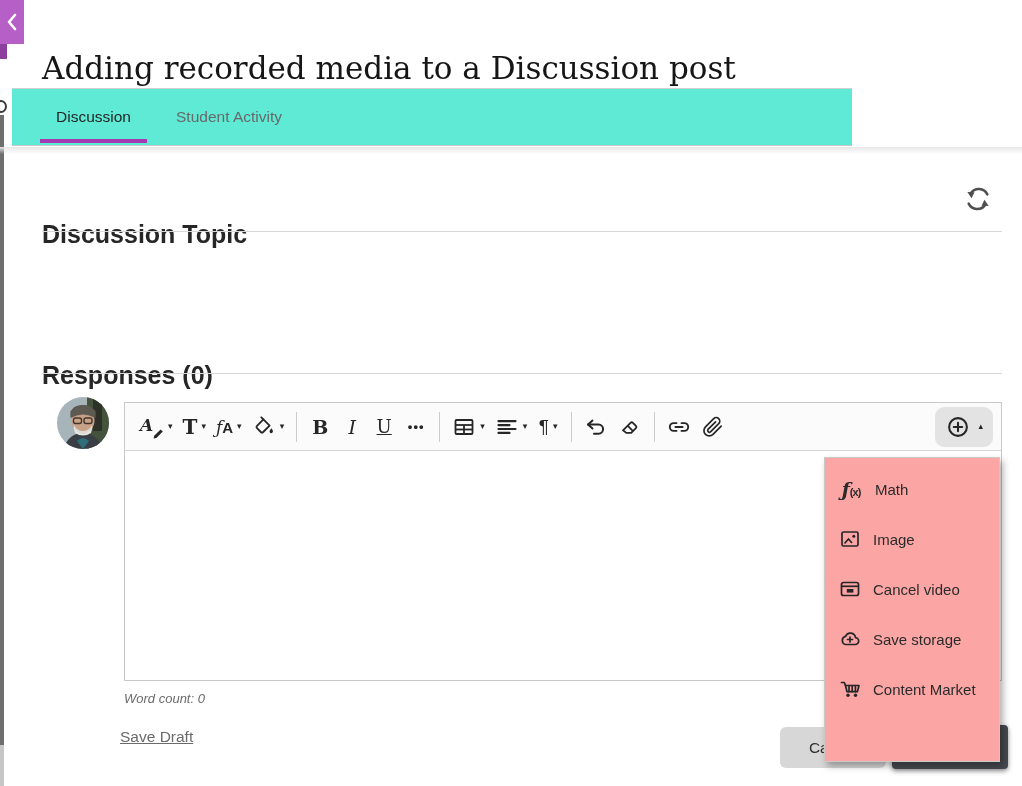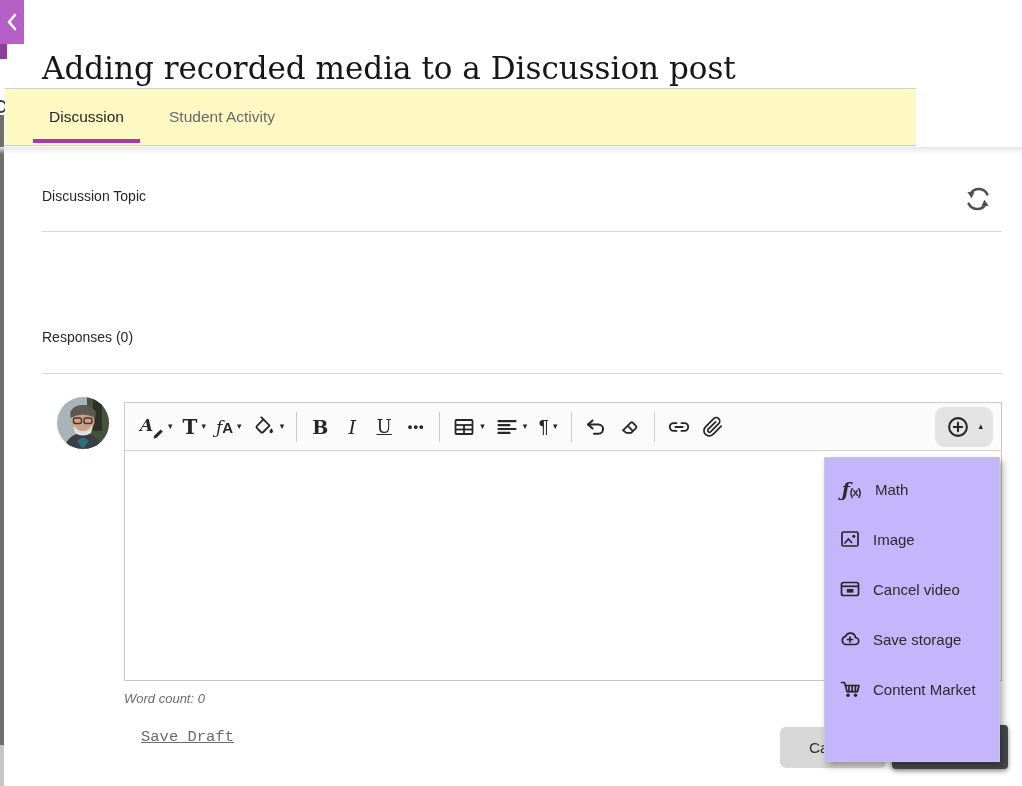--- a/index.html
+++ b/index.html
@@ -15,34 +15,34 @@
   .edge-mark  { position:absolute; left:-5px; top:100px; width:12px; height:13px;
                 border:2.5px solid #3c3c3c; border-radius:50%; background:transparent; }
   
   .back-btn { position:absolute; left:0; top:0; width:24px; height:44px; background:#b660c7;
               border:none; display:flex; align-items:center; justify-content:center; cursor:pointer; }
   
   .page-title { position:absolute; left:42px; top:10px; width:950px;
                 font-family:"DejaVu Serif","Liberation Serif",serif; font-weight:400;
                 font-size:31px; color:#161616;margin-top:40px; }
   
-  .tabbar { position:absolute; left:5px; top:88px; width:911px; height:58px; background:#fef9c3;
+  .tabbar { position:absolute; left:12px; top:88px; width:840px; height:58px; background:#5eead4;
             border-top:1px solid #cfcfcf; border-bottom:1px solid #c9c9c9; }
   .tabbar-shadow { position:absolute; left:0; top:147px; width:1022px; height:7px;
                    background:linear-gradient(#e7e7e7, rgba(255,255,255,0)); }
   .tab { position:absolute; top:0; height:56px; display:flex; align-items:center;
          padding:0 16px; font-size:15.5px; cursor:pointer; background:none; border:none;
          font-family:"Liberation Sans",sans-serif; }
   .tab.active { color:#262626; }
   .tab.active::after { content:""; position:absolute; left:0; right:0; bottom:2px; height:4px;
                        background:#a43ab1; }
   .tab.inactive { color:#68696b; }
   .tab1 { left:28px; } .tab2 { left:148px;justify-content:center; }
   
-  .h-section { position:absolute; left:42px; font-size:14px; color:#262626; font-weight:400; }
+  .h-section { position:absolute; left:42px; font-size:25px; color:#262626; font-weight:700;margin-top:32px; }
   .h-topic { top:188px; } .h-resp { top:329px; }
   .divider { position:absolute; left:42px; width:960px; height:1px; background:#d8d8d8; }
   .div1 { top:231px; } .div2 { top:373px; }
   .refresh-btn { position:absolute; left:960px; top:180px; width:38px; height:38px;
                  background:none; border:none; cursor:pointer; }
   
   .avatar { position:absolute; left:57px; top:397px; width:52px; height:52px;
             border-radius:50%; overflow:hidden; }
   
   .editor { position:absolute; left:124px; top:402px; width:878px; height:279px;
@@ -67,32 +67,32 @@
   .fa-f { font-family:"DejaVu Serif",serif; font-style:italic; font-size:17px; }
   .fa-a { font-weight:bold; font-size:15px; }
   .tb-plus { margin-left:auto; background:#e3e3e3; border-radius:9px; height:40px;
              padding:0 10px; gap:7px; }
   .placeholder { position:absolute; left:26px; top:66px; font-style:italic;
                  color:#6d6d6d; font-size:16.5px; }
   .editor-body { position:absolute; left:0; top:48px; right:0; bottom:0; cursor:text; }
   
   .word-count { position:absolute; left:124px; top:691px; font-style:italic;
                 color:#6b6b6b; font-size:13px; }
-  .save-draft { position:absolute; left:141px; top:728px; color:#6b6b6b; font-size:15.5px;
+  .save-draft { position:absolute; left:120px; top:728px; color:#6b6b6b; font-size:15.5px;
                 text-decoration:underline; background:none; border:none; cursor:pointer;
-                font-family:Liberation Mono, monospace; }
+                font-family:Liberation Sans, sans-serif; }
   .cancel-btn { position:absolute; left:780px; top:727px; width:106px; height:41px;
                 background:#d7d7d7; border:none; border-radius:6px; color:#303030;
                 font-size:15.5px; cursor:pointer; font-family:"Liberation Sans",sans-serif; }
   .primary-btn { position:absolute; left:892px; top:725px; width:116px; height:44px;
                  background:#45494f; border:none; border-radius:4px; cursor:pointer;
                  box-shadow:0 2px 5px rgba(0,0,0,.45); }
   
   .insert-menu { position:absolute; left:824px; top:457px; width:176px; height:305px;
-                 background:#c4b5fd; border:1px solid #c9c9c9; padding-top:6px; z-index:10;
+                 background:#fca5a5; border:1px solid #c9c9c9; padding-top:6px; z-index:10;
                  box-shadow:3px 4px 7px rgba(0,0,0,.32); }
   .menu-item { height:50px; width:100%; display:flex; align-items:center; gap:12px;
                padding:0 0 0 14px; font-size:15px; color:#2b2b2b; background:none;
                border:none; cursor:pointer; font-family:"Liberation Sans",sans-serif; }
   .menu-item svg { flex:none; }
   .math-glyph { width:24px; flex:none; font-weight:bold; }
   .math-glyph .mf { font-family:"DejaVu Serif",serif; font-style:italic; font-size:19px; }
   .math-glyph .mp { font-size:11px; font-weight:bold; letter-spacing:-1px; }
   svg.ic { display:block; }
 </style>

